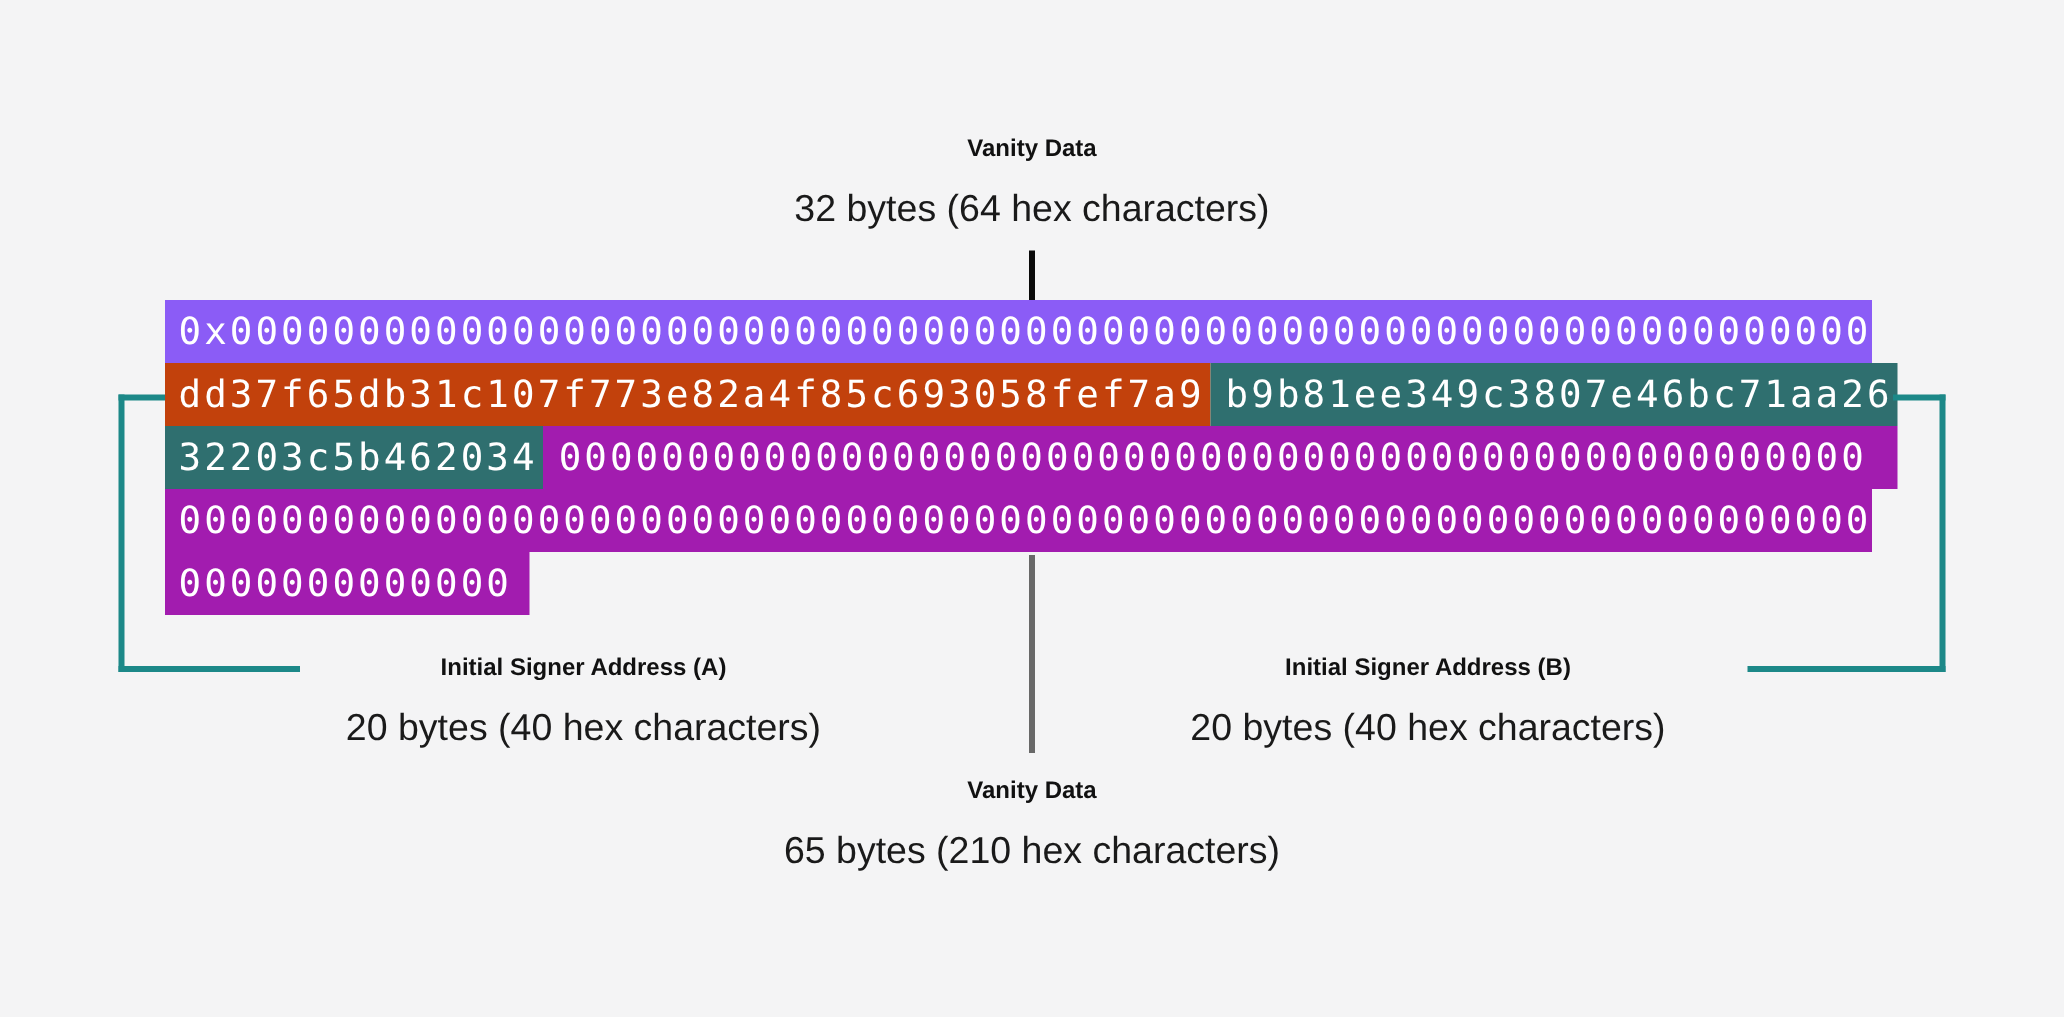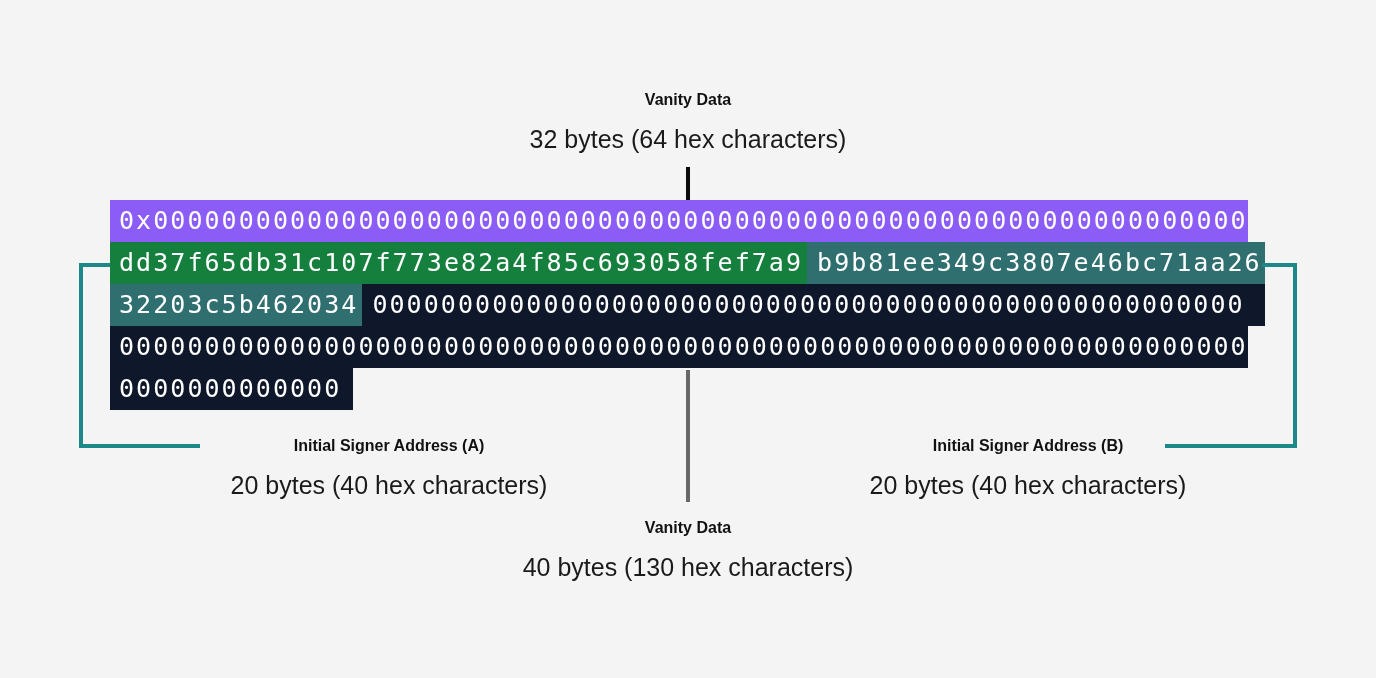--- a/index.html
+++ b/index.html
@@ -11,21 +11,21 @@
     font-family:"Liberation Sans",sans-serif;
     color:#111111;
   }
   
   .ann{position:absolute;width:400px;text-align:center;}
   .ann-title{font-size:16px;font-weight:bold;line-height:31px;color:#111111;}
   .ann-sub{font-size:25px;line-height:31px;margin-top:9px;color:#1a1a1a;text-align:center;}
   .ann.top{left:488px;top:84px;}
   .ann.bottom{left:488px;top:512px;}
   .ann.signer-a{left:189px;top:430px;}
-  .ann.signer-b{left:828px;top:430px;}
+  .ann.signer-b{left:752px;top:430px;}
 
   
   .vline{position:absolute;width:4px;}
   .vline.top-line{left:686px;top:167px;height:33px;background:#0a0a0a;}
   .vline.mid-line{left:686px;top:370px;height:132px;background:#686868;}
 
   
   .bracket-left{position:absolute;left:79px;top:263px;width:31px;height:185px;
     border-left:4px solid #1c8888;border-top:4px solid #1c8888;box-sizing:border-box;}
   .bracket-left-bottom{position:absolute;left:79px;top:444px;width:121px;height:4px;background:#1c8888;}
@@ -41,23 +41,23 @@
     font-family:"DejaVu Sans Mono",monospace;
     font-size:25px;letter-spacing:2.05px;line-height:42px;
     color:#ffffff;white-space:pre;box-sizing:border-box;
   }
   .seg.first{padding-left:9px;}
   .seg.endpad{padding-right:4px;}
   .seg.gappad{padding-left:10px;}
   .seg.fill{flex:1;}
   .seg.lastpad{padding-right:12px;}
   .bg-black{background:#8b5cf6;}
-  .bg-teal-bright{background:#15803d;}
+  .bg-teal-bright{background:#c2410c;}
   .bg-teal-dark{background:#2f6f6f;}
-  .bg-gray{background:#0f172a;}
+  .bg-gray{background:#a21caf;}
 </style>
 </head>
 <body>
 
 <div class="canvas">
 
   <div class="ann top">
     <div class="ann-title">Vanity Data</div>
     <div class="ann-sub">32 bytes (64 hex characters)</div>
   </div>
@@ -97,16 +97,16 @@
 
   <div class="ann signer-b">
     <div class="ann-title">Initial Signer Address (B)</div>
     <div class="ann-sub">20 bytes (40 hex characters)</div>
   </div>
 
   <div class="vline mid-line"></div>
 
   <div class="ann bottom">
     <div class="ann-title">Vanity Data</div>
-    <div class="ann-sub">40 bytes (130 hex characters)</div>
+    <div class="ann-sub">65 bytes (210 hex characters)</div>
   </div>
 
 </div>
 
 </body></html>

